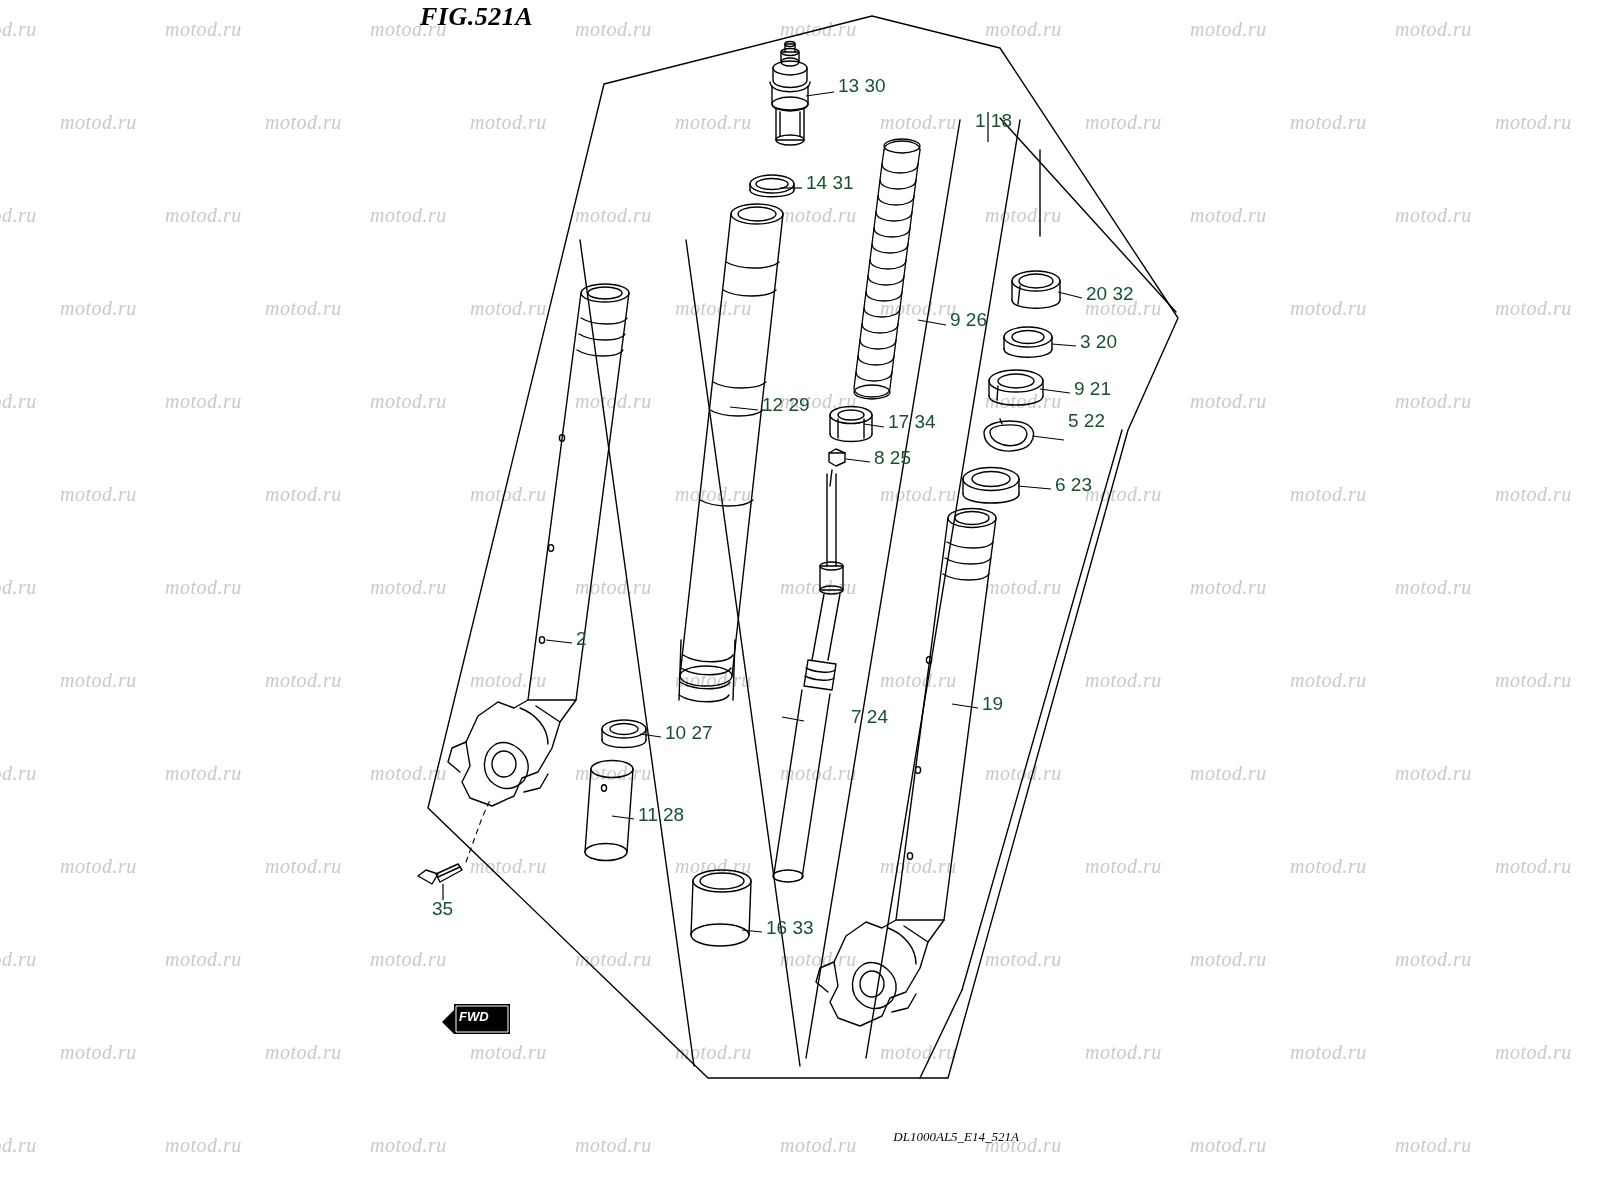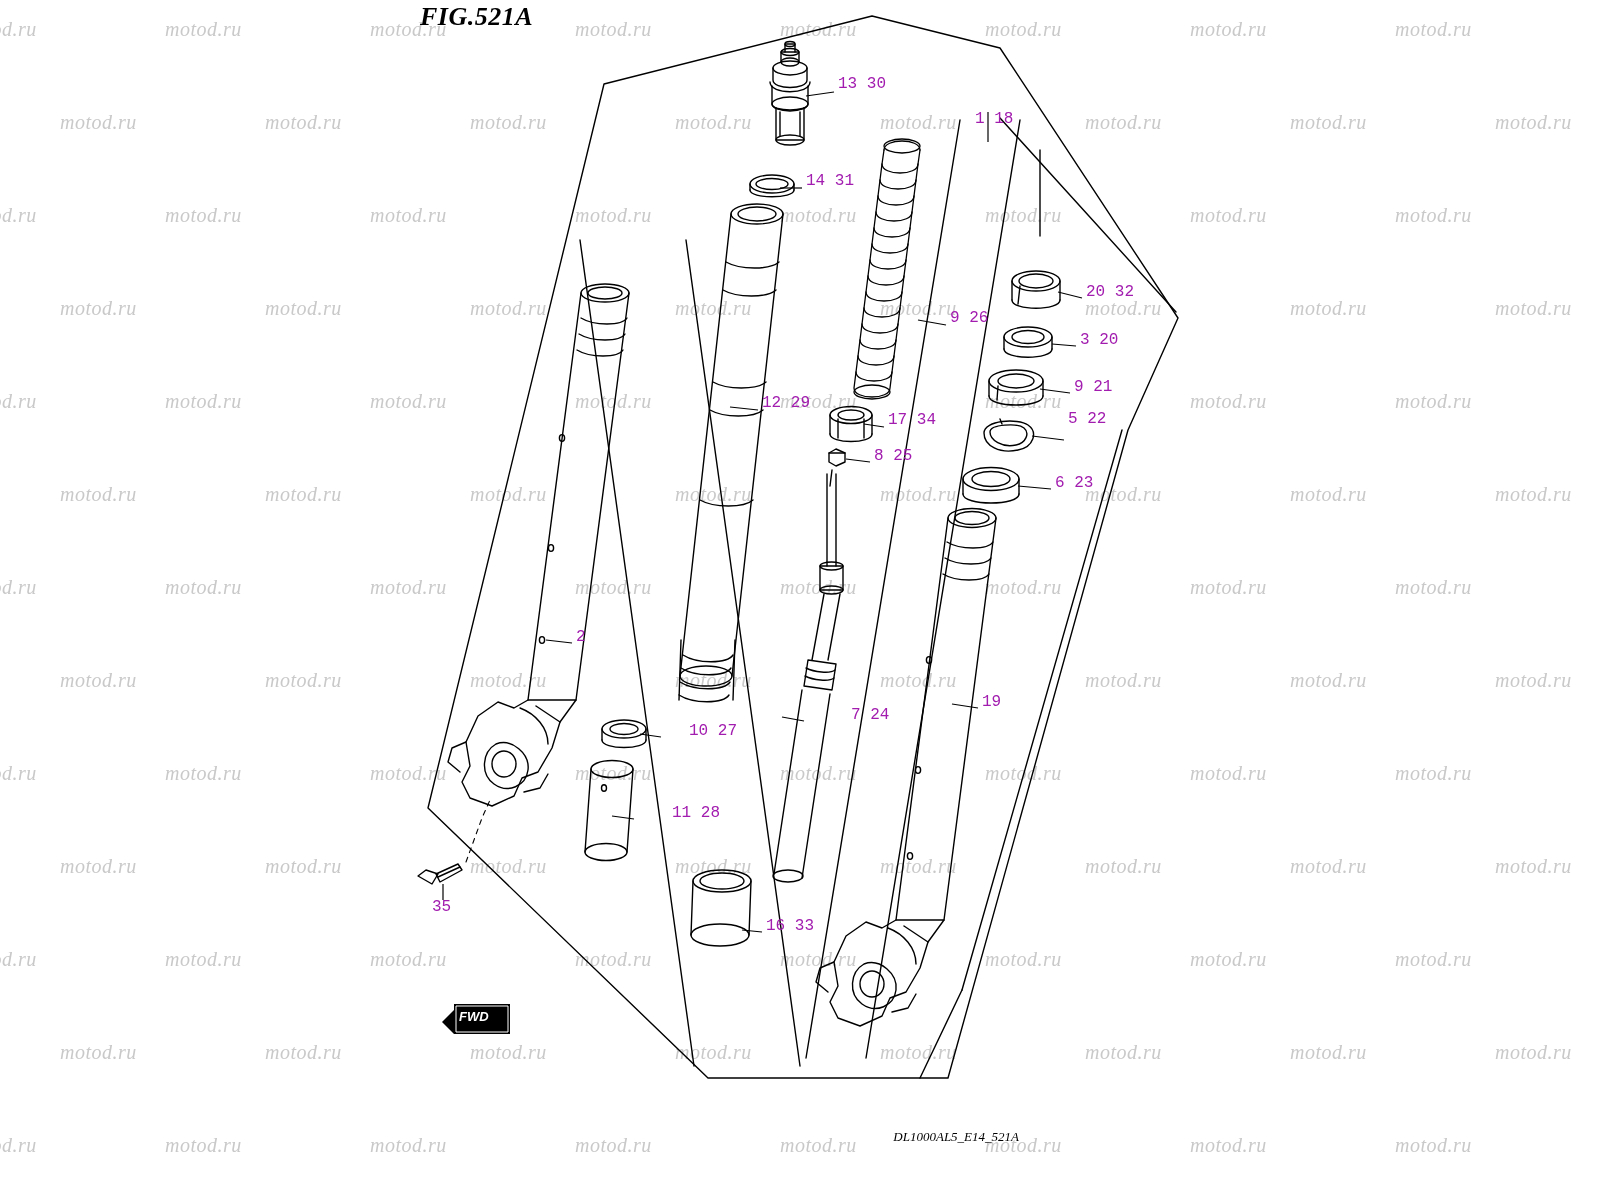--- a/index.html
+++ b/index.html
@@ -39,23 +39,23 @@
     inset: 0;
     z-index: 10;
   }
   #diagram svg {
     display: block;
   }
 
   
   .lbl {
     position: absolute;
-    font-family: Liberation Mono, monospace;
-    font-size: 16px;
-    color: #a21caf;
+    font-family: Liberation Sans, sans-serif;
+    font-size: 19px;
+    color: #14532d;
     white-space: nowrap;
     z-index: 20;
   }
   #fig-title {
     position: absolute;
     left: 420px;
     top: 2px;
     font-family: "Liberation Serif", serif;
     font-style: italic;
     font-weight: bold;
@@ -463,22 +463,22 @@
       <div class="lbl" style="left: 1080px; top: 331px;">3 20</div>
       <div class="lbl" style="left: 1074px; top: 378px;">9 21</div>
       <div class="lbl" style="left: 1068px; top: 410px;">5 22</div>
       <div class="lbl" style="left: 1055px; top: 474px;">6 23</div>
       <div class="lbl" style="left: 888px; top: 411px;">17 34</div>
       <div class="lbl" style="left: 874px; top: 447px;">8 25</div>
       <div class="lbl" style="left: 762px; top: 394px;">12 29</div>
       <div class="lbl" style="left: 576px; top: 628px;">2</div>
       <div class="lbl" style="left: 851px; top: 706px;">7 24</div>
       <div class="lbl" style="left: 982px; top: 693px;">19</div>
-      <div class="lbl" style="left: 689px; top: 722px;">10 27</div>
-      <div class="lbl" style="left: 638px; top: 804px; margin-left: 34px;">11 28</div>
+      <div class="lbl" style="left: 665px; top: 722px;">10 27</div>
+      <div class="lbl" style="left: 638px; top: 804px;">11 28</div>
       <div class="lbl" style="left: 766px; top: 917px;">16 33</div>
       <div class="lbl" style="left: 432px; top: 898px;">35</div>
     </div>
 
   <div id="fwd-badge">
     <svg width="80" height="50" xmlns="http://www.w3.org/2000/svg">
       <path d="M 14 4 L 70 4 L 70 34 L 14 34 Z" fill="#000"></path>
       <path d="M 14 10 L 2 22 L 14 34 L 14 26 L 14 10 Z" fill="#000"></path>
       <path d="M 16 6 L 68 6 L 68 32 L 16 32 Z" fill="none" stroke="#fff" stroke-width="1"></path>
     </svg>

